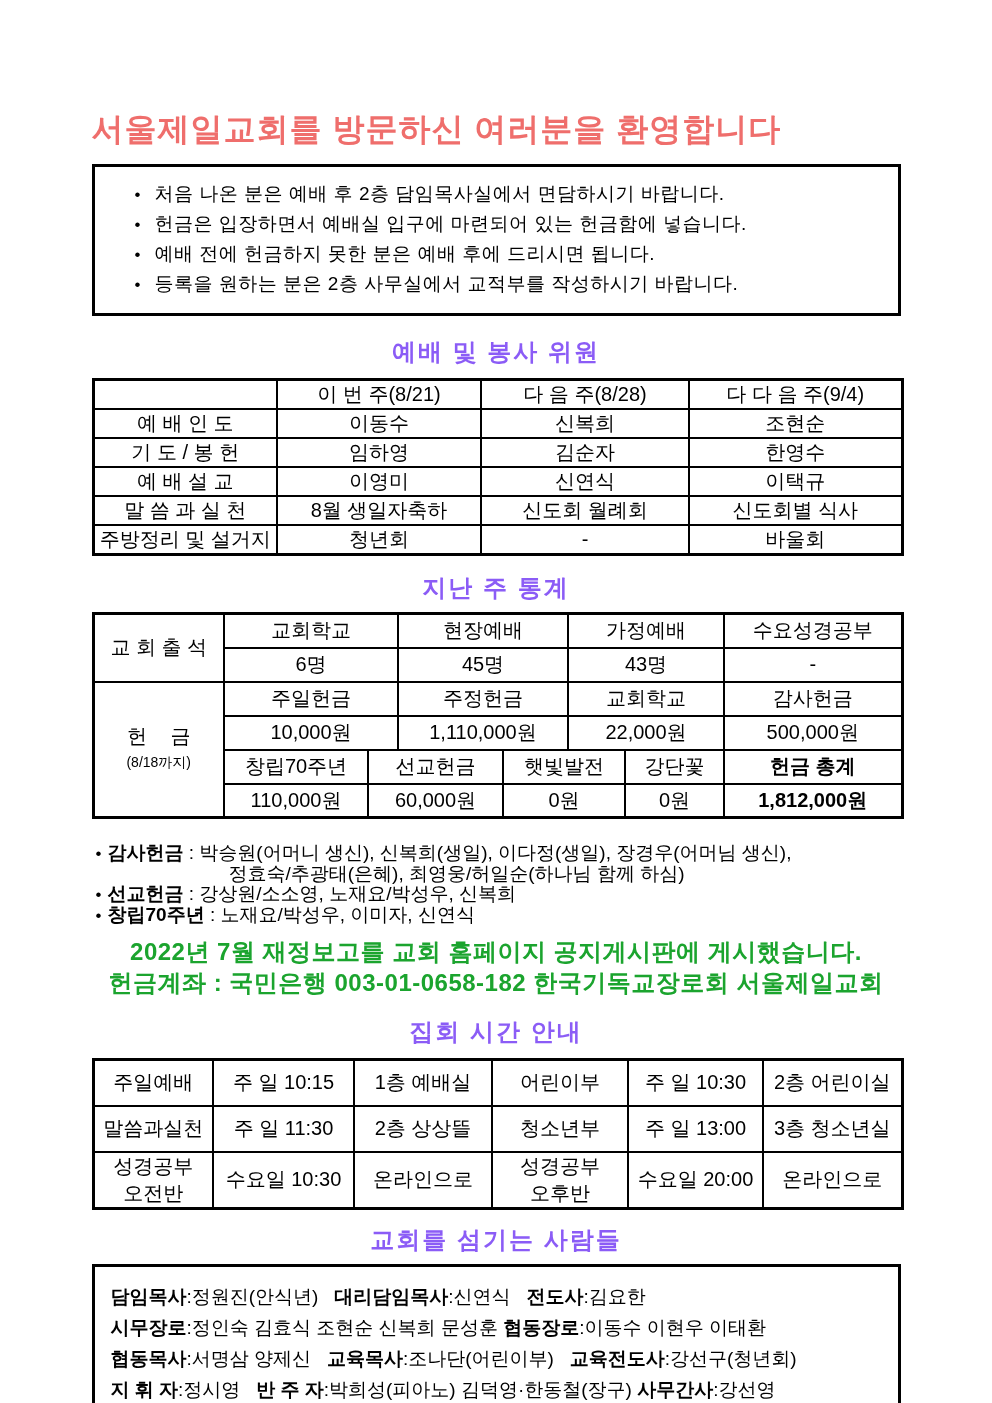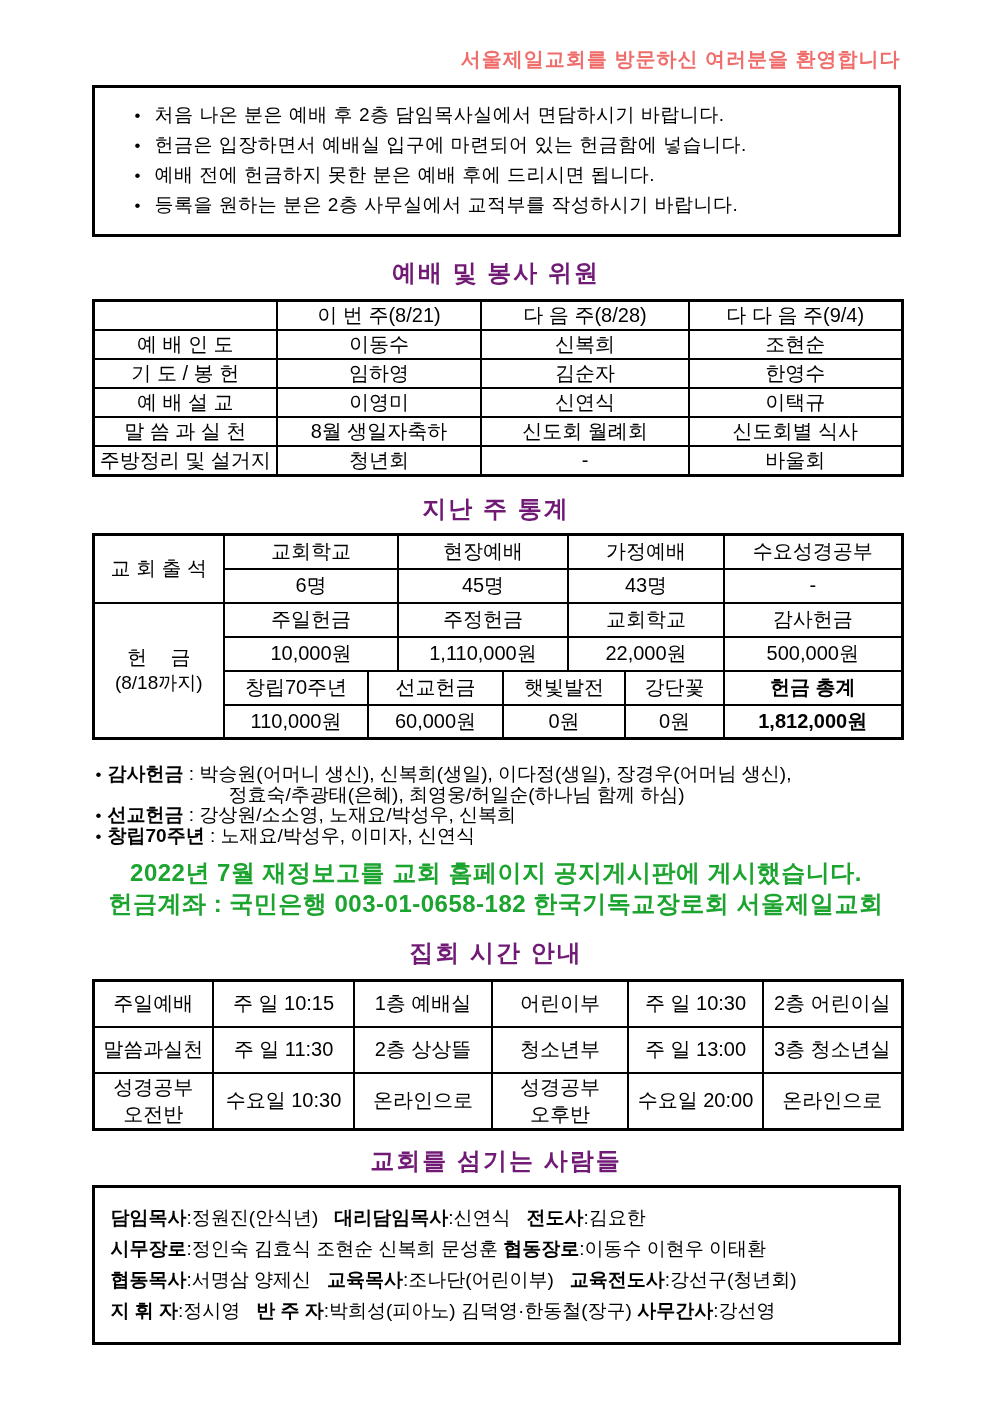--- a/index.html
+++ b/index.html
@@ -7,32 +7,32 @@
   body {
     width: 992px; height: 1403px;
     font-family: "Liberation Sans", "DejaVu Sans", sans-serif;
     color: #000000;
     overflow: hidden;
   }
   .page { width: 992px; height: 1403px; background: #ffffff; }
   .content { width: 809px; margin: 0 auto; }
 
   .main-title {
-    margin-top: 46px;
-    text-align: right;
-    font-size: 20px;
+    margin-top: 108px;
+    text-align: left;
+    font-size: 32px;
     font-weight: bold;
     color: #ef6e6c;
     letter-spacing: 1px;
   }
   .section-heading {
     text-align: center;
     font-size: 24px;
     font-weight: bold;
-    color: #701a75;
+    color: #8b5cf6;
     letter-spacing: 2px;
   }
 
   .welcome-box {
     margin: 12px auto 14px;
     border: 3px solid #000;
     padding: 12px 10px 14px 40px;
   }
   .bullet-line {
     font-size: 19px;
@@ -57,21 +57,21 @@
   }
   .committee { margin: 10px auto 0; }
   .committee td { height: 19px; }
   .stats { margin: 8px auto 0; }
   .stats td { height: 34px; }
   .schedule { margin: 10px auto 0; }
   .schedule td { height: 46px; }
   .bold { font-weight: bold; }
   .offering-label { line-height: 26px; }
   .offering-label .gap { word-spacing: 18px; }
-  .offering-label .sub { font-size: 19px; }
+  .offering-label .sub { font-size: 14px; }
 
   .h2-committee { margin-top: 20px; }
   .h2-stats { margin-top: 16px; }
   .h2-schedule { margin-top: 18px; }
   .h2-staff { margin-top: 14px; }
 
   .notes { margin: 24px auto 0; font-size: 19px; line-height: 20px; }
   .note-cont { padding-left: 137px; }
   .notes .dot { width: 16px; padding-left: 4px; }
 

